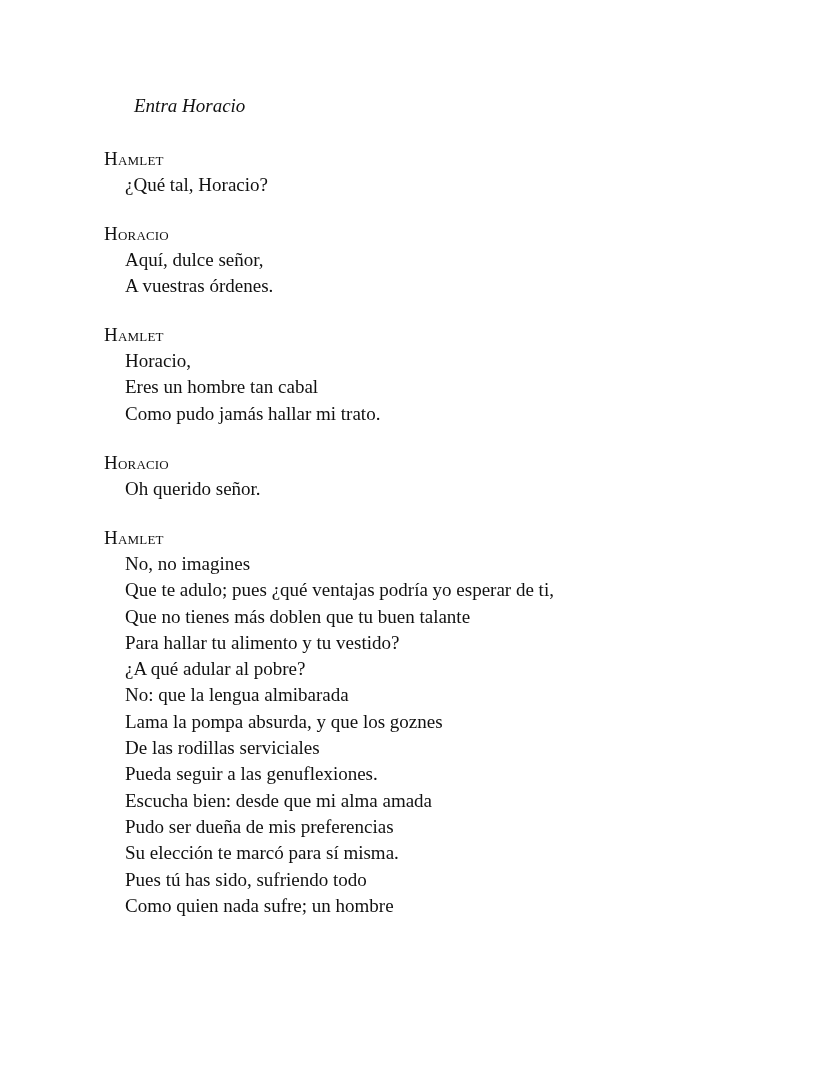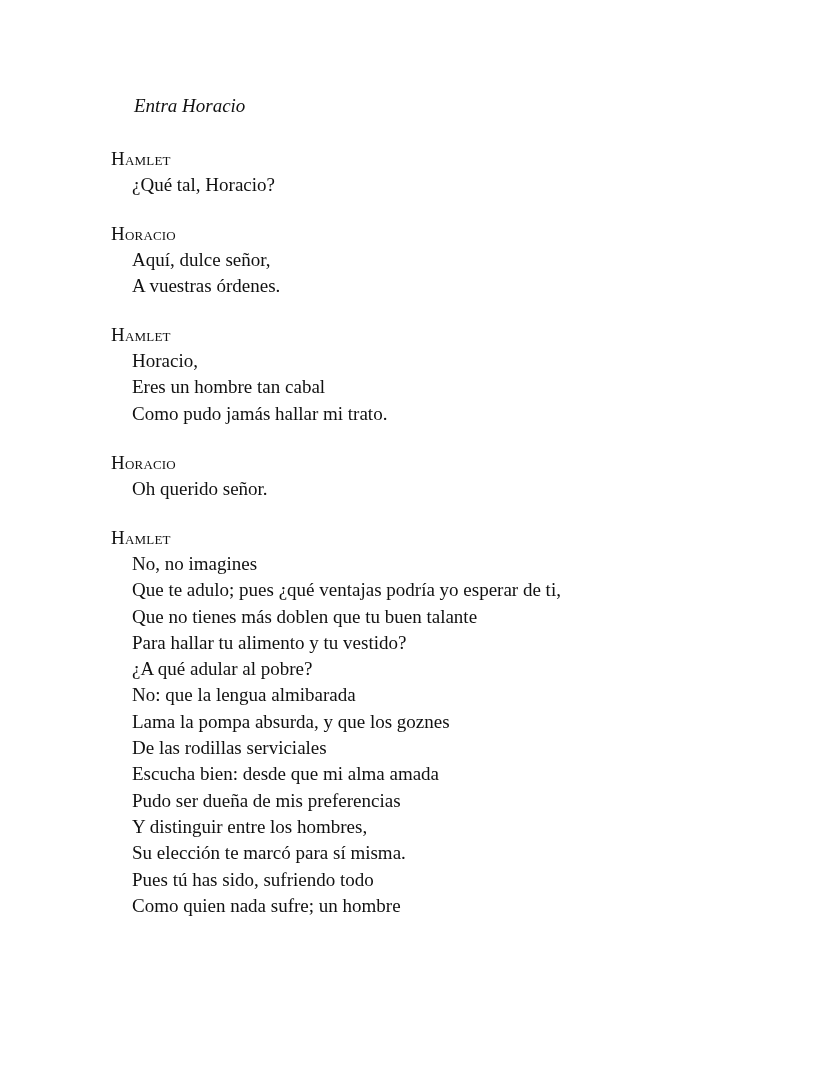--- a/index.html
+++ b/index.html
@@ -1,19 +1,19 @@
 <!DOCTYPE html>
 <html><head>
 <meta charset="utf-8">
 <style>
   html, body { margin:0; padding:0; background:#ffffff; }
   body { width:828px; height:1071px; position:relative; overflow:hidden;
          font-family:"Liberation Serif", "DejaVu Serif", serif; color:#111; }
   .stage { position:absolute; left:134px; top:95px; font-size:19px; font-style:italic; }
-  .block { position:absolute; left:111px; }
+  .block { position:absolute; left:104px; }
   .speaker { font-size:19px; font-variant:small-caps; line-height:26px; letter-spacing:0.2px; }
   .line { margin-left:21px; font-size:19px; line-height:26.3px; white-space:nowrap; }
 </style>
 </head>
 <body>
 
 <div class="stage">Entra Horacio</div>
 
 <div class="block" style="top:146px;">
   <div class="speaker">Hamlet</div>
@@ -41,19 +41,19 @@
 <div class="block" style="top:525px;">
   <div class="speaker">Hamlet</div>
   <div class="line">No, no imagines</div>
   <div class="line">Que te adulo; pues ¿qué ventajas podría yo esperar de ti,</div>
   <div class="line">Que no tienes más doblen que tu buen talante</div>
   <div class="line">Para hallar tu alimento y tu vestido?</div>
   <div class="line">¿A qué adular al pobre?</div>
   <div class="line">No: que la lengua almibarada</div>
   <div class="line">Lama la pompa absurda, y que los goznes</div>
   <div class="line">De las rodillas serviciales</div>
+  <div class="line">Pueda seguir a las genuflexiones.</div>
   <div class="line">Escucha bien: desde que mi alma amada</div>
   <div class="line">Pudo ser dueña de mis preferencias</div>
-  <div class="line">Y distinguir entre los hombres,</div>
   <div class="line">Su elección te marcó para sí misma.</div>
   <div class="line">Pues tú has sido, sufriendo todo</div>
   <div class="line">Como quien nada sufre; un hombre</div>
 </div>
 
 </body></html>

